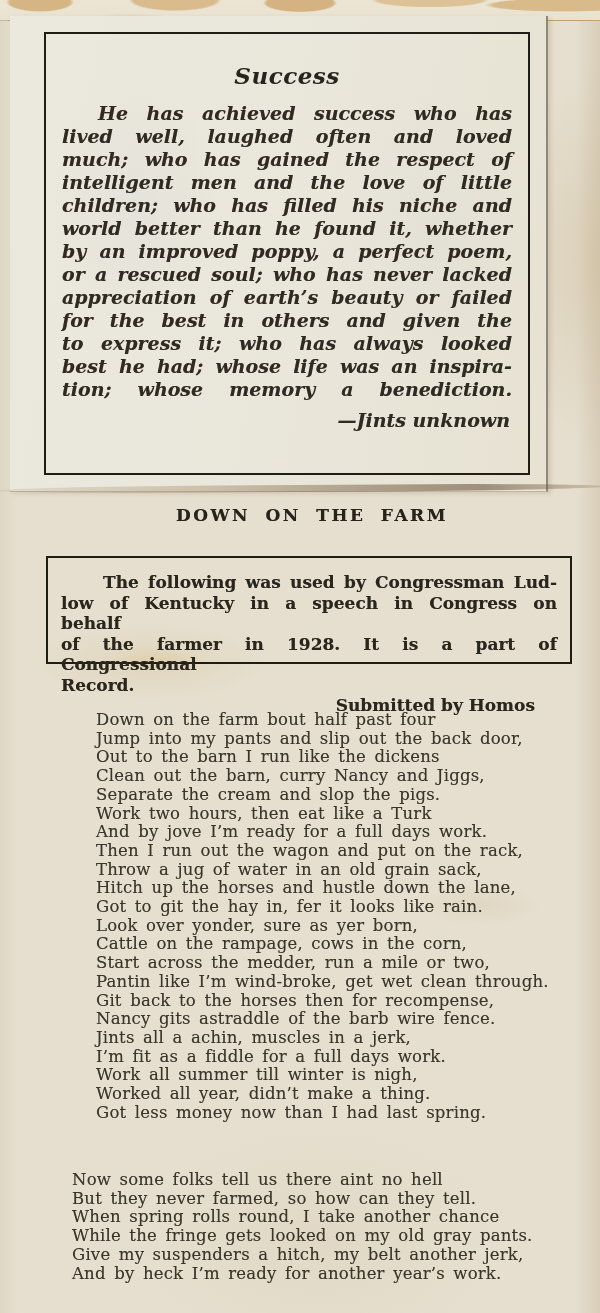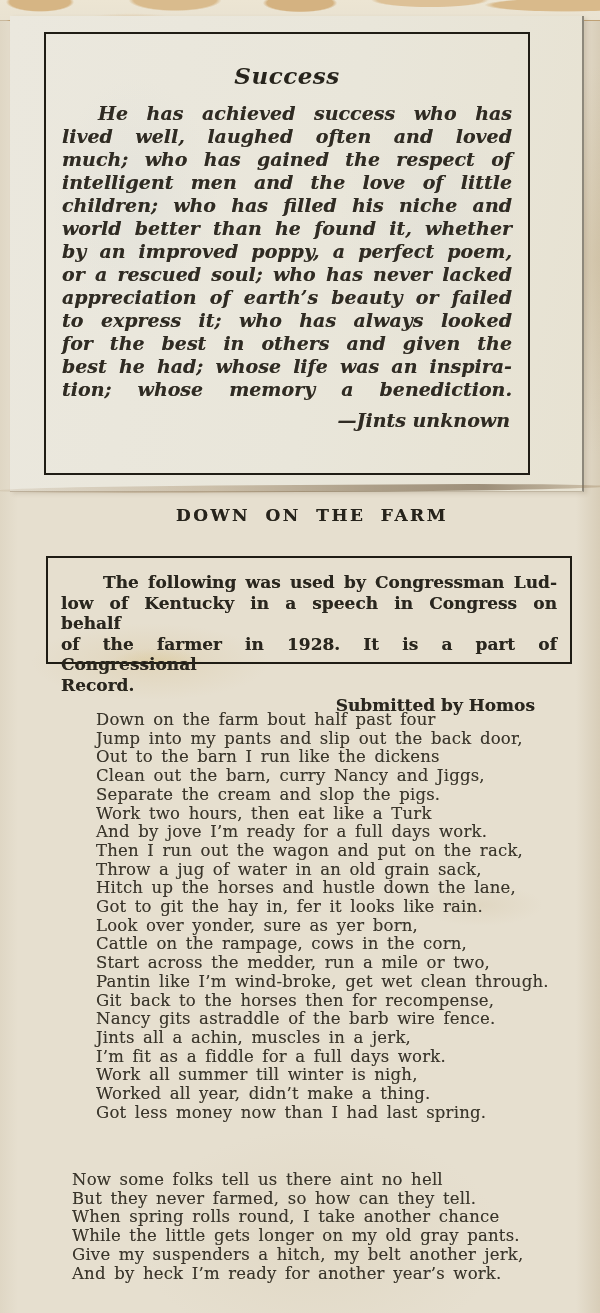--- a/index.html
+++ b/index.html
@@ -29,21 +29,20 @@
       linear-gradient(#ece5d3,#e9e2d1);
     border-bottom:1px solid rgba(160,130,90,0.45);
   }
   
   .success-clip{
     position:absolute;left:10px;top:16px;width:536px;height:475px;
     background:linear-gradient(100deg,#ebe8de,#e9e6da 55%,#e7e2d2);
     border-right:2px solid rgba(66,58,44,0.55);
     border-bottom:1px solid rgba(120,98,66,0.35);
     box-shadow:3px 2px 4px rgba(120,100,70,0.18);
-    padding-left:36px;
   }
   .success-box{
     position:absolute;left:34px;top:16px;width:486px;height:443px;
     border:2px solid #201d15;
     box-sizing:border-box;
     background:
       radial-gradient(ellipse 120px 180px at 90px 170px, rgba(210,214,214,0.25), transparent 70%),
       radial-gradient(ellipse 140px 200px at 390px 200px, rgba(208,212,214,0.22), transparent 70%);
   }
   .success-title{
@@ -120,22 +119,22 @@
     <div class="success-body">
         <div class="jline">He has achieved success who has</div>
         <div class="jline">lived well, laughed often and loved</div>
         <div class="jline">much; who has gained the respect of</div>
         <div class="jline">intelligent men and the love of little</div>
         <div class="jline">children; who has filled his niche and</div>
         <div class="jline">world better than he found it, whether</div>
         <div class="jline">by an improved poppy, a perfect poem,</div>
         <div class="jline">or a rescued soul; who has never lacked</div>
         <div class="jline">appreciation of earth’s beauty or failed</div>
+        <div class="jline">for the best in others and given the</div>
         <div class="jline">to express it; who has always looked</div>
-        <div class="jline">for the best in others and given the</div>
         <div class="jline">best he had; whose life was an inspira-</div>
         <div class="jline">tion; whose memory a benediction.</div>
       </div>
     <div class="success-attr">—Jints unknown</div>
   </div>
 </div>
 
 <div class="torn-edge"></div>
 
 <div class="farm-heading">DOWN ON THE FARM</div>
@@ -172,16 +171,16 @@
     <div class="pline">I’m fit as a fiddle for a full days work.</div>
     <div class="pline">Work all summer till winter is nigh,</div>
     <div class="pline">Worked all year, didn’t make a thing.</div>
     <div class="pline">Got less money now than I had last spring.</div>
   </div>
 
 <div class="stanza stanza-2">
     <div class="pline">Now some folks tell us there aint no hell</div>
     <div class="pline">But they never farmed, so how can they tell.</div>
     <div class="pline">When spring rolls round, I take another chance</div>
-    <div class="pline">While the little gets longer on my old gray pants.</div>
+    <div class="pline">While the fringe gets looked on my old gray pants.</div>
     <div class="pline">Give my suspenders a hitch, my belt another jerk,</div>
     <div class="pline">And by heck I’m ready for another year’s work.</div>
   </div>
 
 </body></html>

